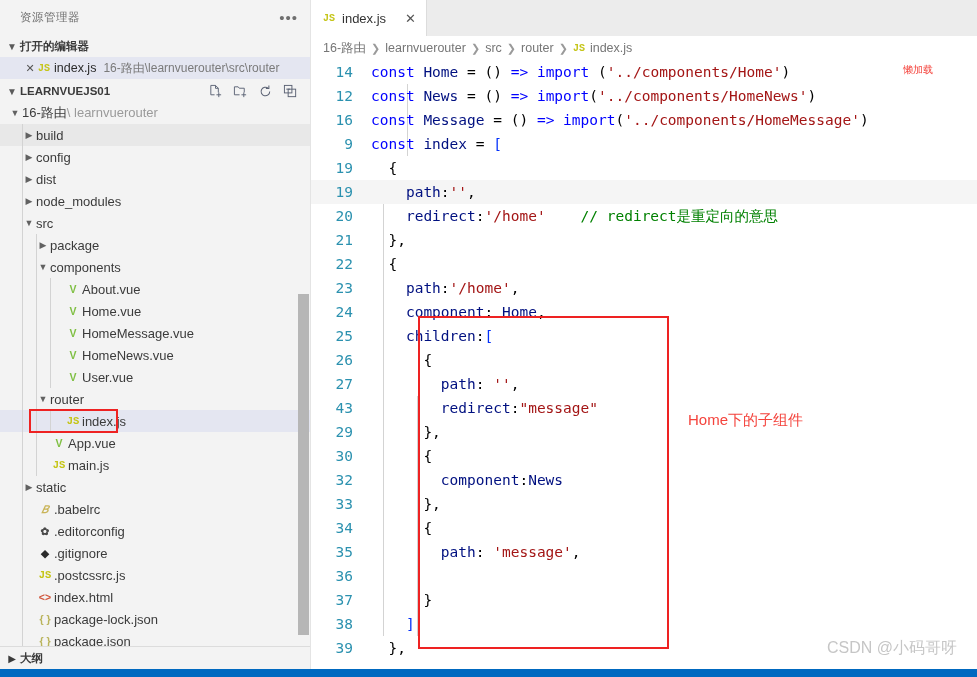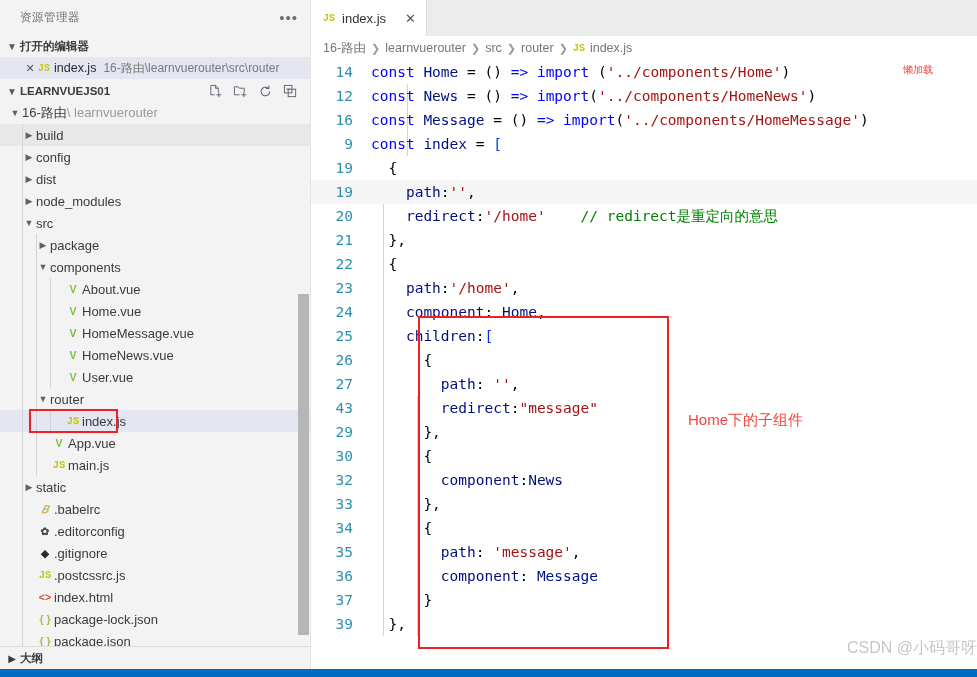--- a/index.html
+++ b/index.html
@@ -213,21 +213,21 @@
     pointer-events: none;
   }
   .annot {
     position: absolute;
     color: #f4433c;
     font-family: "Liberation Sans", sans-serif;
     white-space: nowrap;
   }
   .watermark {
     position: absolute;
-    right: 0; bottom: 10px;
+    right: 20px; bottom: 10px;
     color: #c6c6c6;
     font-size: 16px;
     font-family: "Liberation Sans", sans-serif;
     white-space: nowrap;
   }
 
   
   #statusbar {
     position: absolute;
     left: 0; bottom: 0;
@@ -524,22 +524,23 @@
           <div class="cline"><span class="gutter">25</span><span class="ctext"><span class="op">    </span><span class="pr">children</span><span class="op">:</span><span class="br">[</span></span></div>
           <div class="cline"><span class="gutter">26</span><span class="ctext"><span class="op">      {</span></span></div>
           <div class="cline"><span class="gutter">27</span><span class="ctext"><span class="op">        </span><span class="pr">path</span><span class="op">: </span><span class="str">''</span><span class="op">,</span></span></div>
           <div class="cline"><span class="gutter">43</span><span class="ctext"><span class="op">        </span><span class="pr">redirect</span><span class="op">:</span><span class="str">"message"</span></span></div>
           <div class="cline"><span class="gutter">29</span><span class="ctext"><span class="op">      },</span></span></div>
           <div class="cline"><span class="gutter">30</span><span class="ctext"><span class="op">      {</span></span></div>
           <div class="cline"><span class="gutter">32</span><span class="ctext"><span class="op">        </span><span class="pr">component</span><span class="op">:</span><span class="id">News</span></span></div>
           <div class="cline"><span class="gutter">33</span><span class="ctext"><span class="op">      },</span></span></div>
           <div class="cline"><span class="gutter">34</span><span class="ctext"><span class="op">      {</span></span></div>
           <div class="cline"><span class="gutter">35</span><span class="ctext"><span class="op">        </span><span class="pr">path</span><span class="op">: </span><span class="str">'message'</span><span class="op">,</span></span></div>
-          <div class="cline"><span class="gutter">36</span><span class="ctext"><span class="op">        </span><span class="pr">component</span><span class="op">: </span><span class="id">Message</span></span></div>
+          <div class="cline"><span class="gutter">36</span></div>
           <div class="cline"><span class="gutter">37</span><span class="ctext"><span class="op">      }</span></span></div>
+          <div class="cline"><span class="gutter">38</span><span class="ctext"><span class="br">    ]</span></span></div>
           <div class="cline"><span class="gutter">39</span><span class="ctext"><span class="op">  },</span></span></div>
         </div>
 
       <div class="red-box-code" style="left:107px; top:256px; width:251px; height:333px;"></div>
 
       <div id="annots">
           <div class="annot" style="left: 592px; top: 3px; font-size: 10px;">懒加载</div>
           <div class="annot" style="left: 377px; top: 351px; font-size: 15px;">Home下的子组件</div>
         </div>
 

